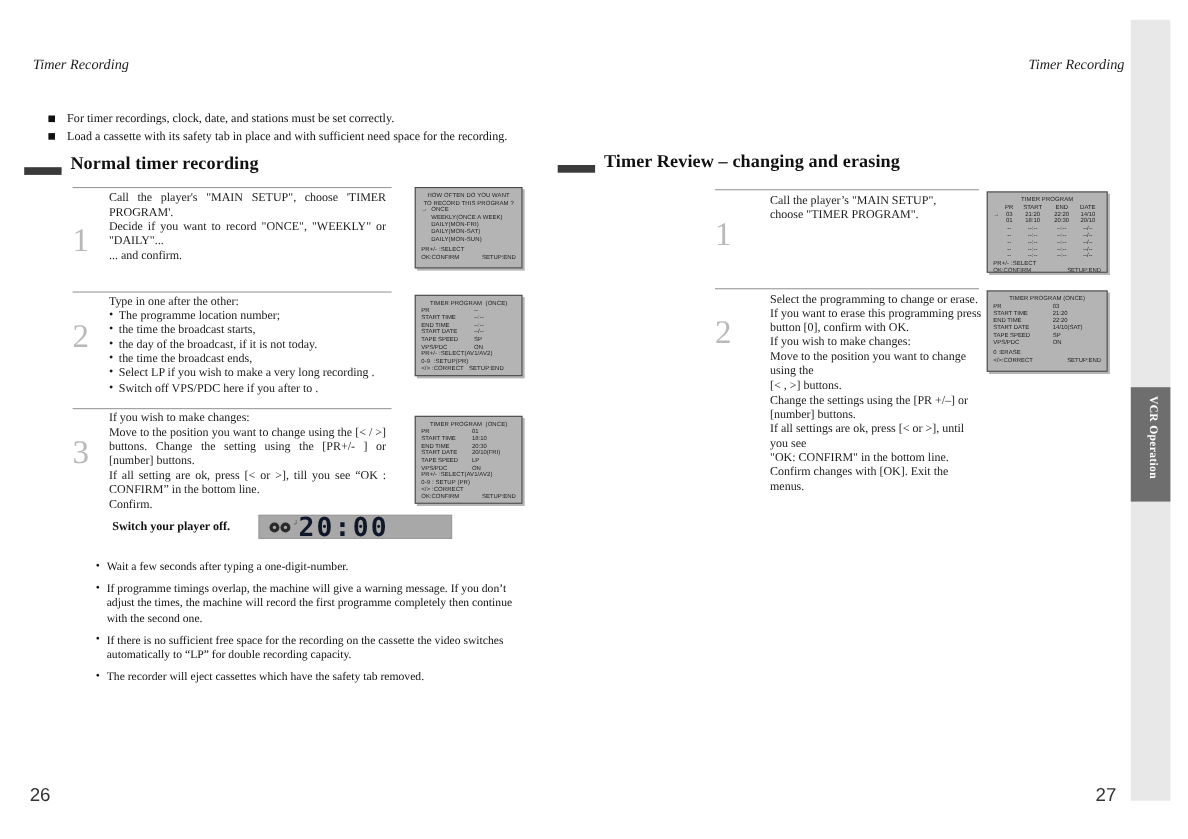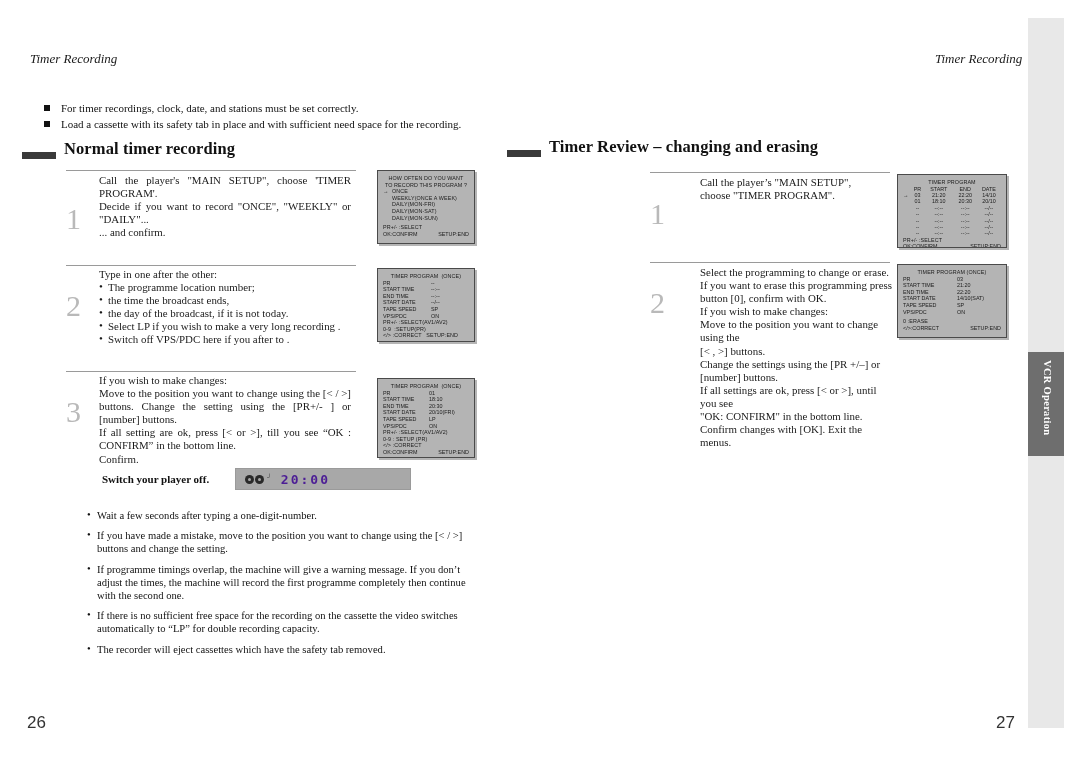--- a/index.html
+++ b/index.html
@@ -77,22 +77,22 @@
   .panel{
     position:absolute;background:#a8a8a8;border:1px solid #9a9a9a;
     display:flex;align-items:center;box-sizing:border-box;
   }
   .panel .reels{display:flex;align-items:center;margin-left:9px;}
   .panel .reel{width:9px;height:9px;border-radius:50%;background:#2a2a2a;position:relative;}
   .panel .reel + .reel{margin-left:1px;}
   .panel .reel:after{content:"";position:absolute;left:3px;top:3px;width:3px;height:3px;border-radius:50%;background:#a8a8a8;}
   .panel .tick{font-size:6px;color:#3a3a3a;margin-left:3px;margin-bottom:5px;}
   .panel .clock{
-    margin-left:auto;margin-right:80px;font-family:"DejaVu Sans Mono",monospace;
-    font-size:13px;color:#4c1d95;letter-spacing:2px;font-weight:bold;
+    margin-left:auto;margin-right:58px;font-family:"DejaVu Sans Mono",monospace;
+    font-size:24px;color:#0f172a;letter-spacing:2px;font-weight:bold;
   }
   .panel-label{position:absolute;font-size:11px;font-weight:bold;color:#111;}
 
   
   .notes{position:absolute;left:86px;top:509px;width:400px;}
   .notes ul{margin:0;padding:0;}
   .notes li{list-style:none;position:relative;padding-left:11px;font-size:10.6px;line-height:13.2px;margin-bottom:7px;}
   .notes li:before{content:"\2022";position:absolute;left:1px;top:-1px;}
 </style>
 </head>
@@ -133,22 +133,23 @@
     </div>
   </div>
 
   <div class="step" style="left:66px;top:265px;width:290px;">
     <div class="hr" style="width:290px;"></div>
     <div class="num" style="top:24px;">2</div>
     <div class="body" style="left:33px;top:3px;width:252px;">
       <p>Type in one after the other:</p>
       <ul>
         <li>The programme location number;</li>
+        <li>the time the broadcast starts,</li>
+        <li>the day of the broadcast, if it is not today.</li>
         <li>the time the broadcast ends,</li>
-        <li>the day of the broadcast, if it is not today.</li>
         <li>Select LP if you wish to make a very long recording .</li>
         <li>Switch off VPS/PDC here if you after to .</li>
       </ul>
     </div>
   </div>
 
   <div class="step" style="left:66px;top:371px;width:290px;">
     <div class="hr" style="width:290px;"></div>
     <div class="num" style="top:24px;">3</div>
     <div class="body" style="left:33px;top:3px;width:252px;">
@@ -165,21 +166,20 @@
       <div class="reel"></div>
         <div class="reel"></div>
     </div>
     <div class="tick">┘</div>
     <div class="clock">20:00</div>
   </div>
 
   <div class="notes">
     <ul>
       <li>Wait a few seconds after typing a one-digit-number.</li>
-      <li>If you have made a mistake, move to the position you want to change using the [&lt; / &gt;] buttons and change the setting.</li>
       <li>If programme timings overlap, the machine will give a warning message. If you don’t adjust the times, the machine will record the first programme completely then continue with the second one.</li>
       <li>If there is no sufficient free space for the recording on the cassette the video switches automatically to “LP” for double recording capacity.</li>
       <li>The recorder will eject cassettes which have the safety tab removed.</li>
     </ul>
   </div>
 
   <div class="osd" style="left:377px;top:170px;width:98px;height:74px;">
     <div class="t c">HOW OFTEN DO YOU WANT</div>
     <div class="t c">TO RECORD THIS PROGRAM ?</div>
     <div style="display:flex;">

